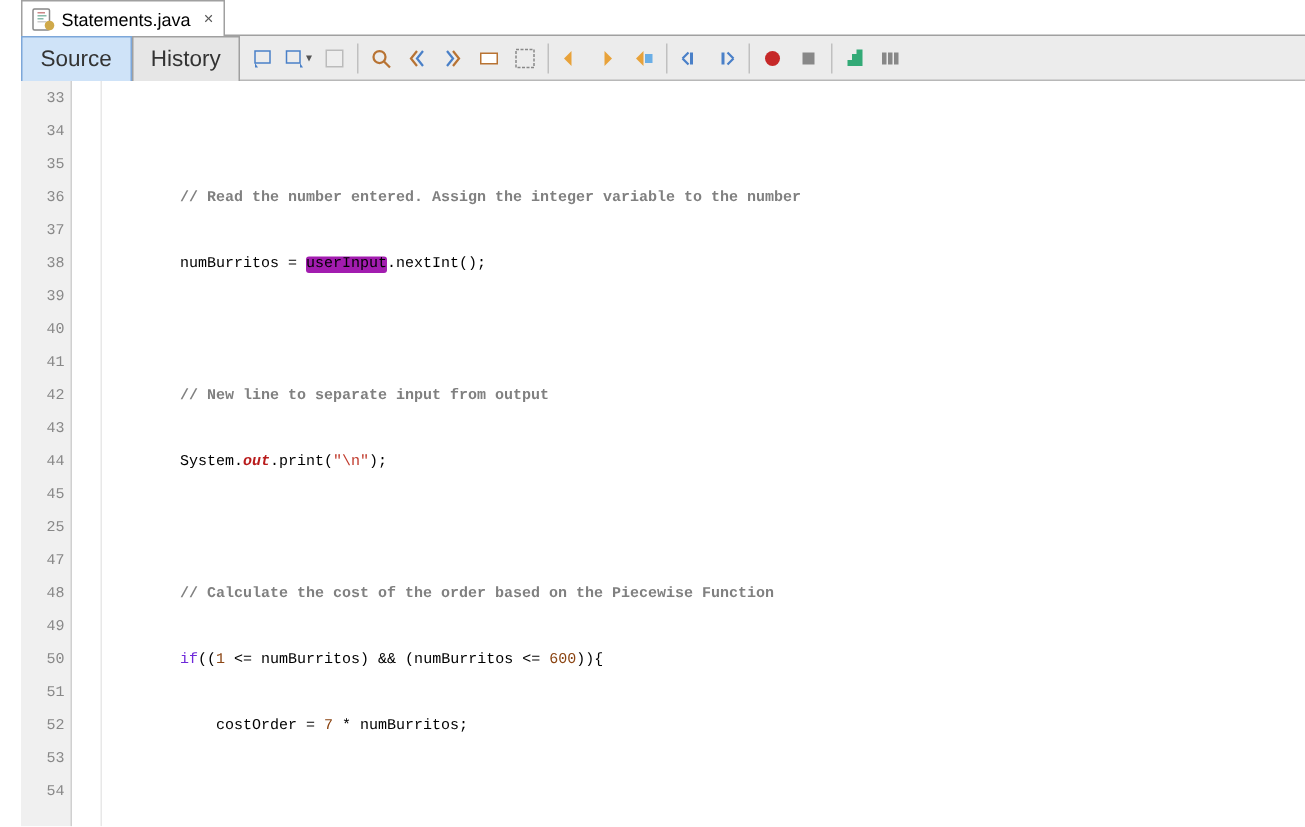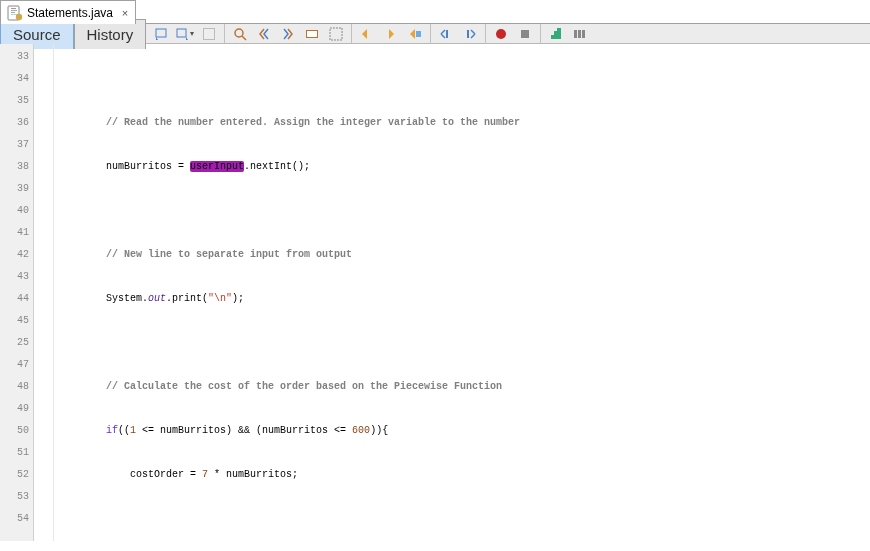--- a/index.html
+++ b/index.html
@@ -1,38 +1,38 @@
 <!DOCTYPE html>
 <html><head>
 <meta charset="utf-8">
 <style>
   * { margin: 0; padding: 0; box-sizing: border-box; }
   body { font-family: Verdana, sans-serif; font-size: 12px; background: #fff; color: #000; }
-  .window { width: 870px; height: 551px; overflow: hidden; background: #fff; }
+  .window { width: 870px; height: 551px; overflow: hidden; background: #fff; padding-left: 14px; }
   .tabbar { height: 24px; background: #fff; border-bottom: 1px solid #a0a0a0; display: flex; align-items: flex-end; }
   .tab { display: flex; align-items: center; height: 24px; background: #fff; border: 1px solid #a0a0a0; border-bottom: none; padding: 0 4px 0 6px; gap: 4px; position: relative; top: 1px; }
   .tab-icon { width: 16px; height: 16px; display: inline-flex; align-items: center; justify-content: center; }
   .tab-close { width: 12px; height: 12px; display: inline-flex; align-items: center; justify-content: center; font-size: 11px; color: #555; margin-left: 2px; }
-  .viewtabs-row { display: flex; align-items: center; height: 20px; border-bottom: 1px solid #b8b8b8; background: #ececec; }
+  .viewtabs-row { display: flex; align-items: center; height: 30px; border-bottom: 1px solid #b8b8b8; background: #ececec; }
   .viewtab { padding: 6px 12px; font-size: 15px; color: #333; border: 1px solid #a0a0a0; background: #e6e6e6; height: 30px; display: flex; align-items: center; border-bottom: none; }
   .viewtab.active { background: #cfe3f8; border-color: #7da7d9; }
   .toolbar { display: flex; align-items: center; gap: 2px; padding: 0 4px; flex: 1; height: 30px; }
   .tb-btn { width: 22px; height: 22px; display: inline-flex; align-items: center; justify-content: center; border: 1px solid transparent; border-radius: 2px; }
   .tb-sep { width: 1px; height: 20px; background: #c0c0c0; margin: 0 2px; }
   .editor-wrap { display: flex; height: calc(551px - 24px - 30px); font-family: Consolas, 'Courier New', monospace; font-size: 10px; line-height: 22px; }
   .gutter { width: 34px; background: #f0f0f0; border-right: 1px solid #d0d0d0; text-align: right; color: #888; padding-top: 2px; user-select: none; }
   .gutter div { padding-right: 4px; height: 22px; }
   .margin { width: 20px; border-right: 1px solid #e8e8e8; }
   .code { flex: 1; padding-top: 2px; white-space: pre; overflow: hidden; }
   .code .line { height: 22px; padding-left: 4px; }
   .c-comment { color: #808080; font-weight: bold; }
   .c-kw { color: #6d28d9; }
   .c-lit { color: #8b4513; }
   .c-str { color: #c0392b; }
-  .c-static { color: #4c1d95; font-style: italic; }
+  .c-static { color: #b91c1c; font-style: italic; font-weight: bold; }
   .ref-hl { background: #a21caf; border-radius: 2px; }
 </style>
 </head>
 <body>
 
 <div class="window">
 
   <div class="tabbar">
     <div class="tab">
       <span class="tab-icon">

